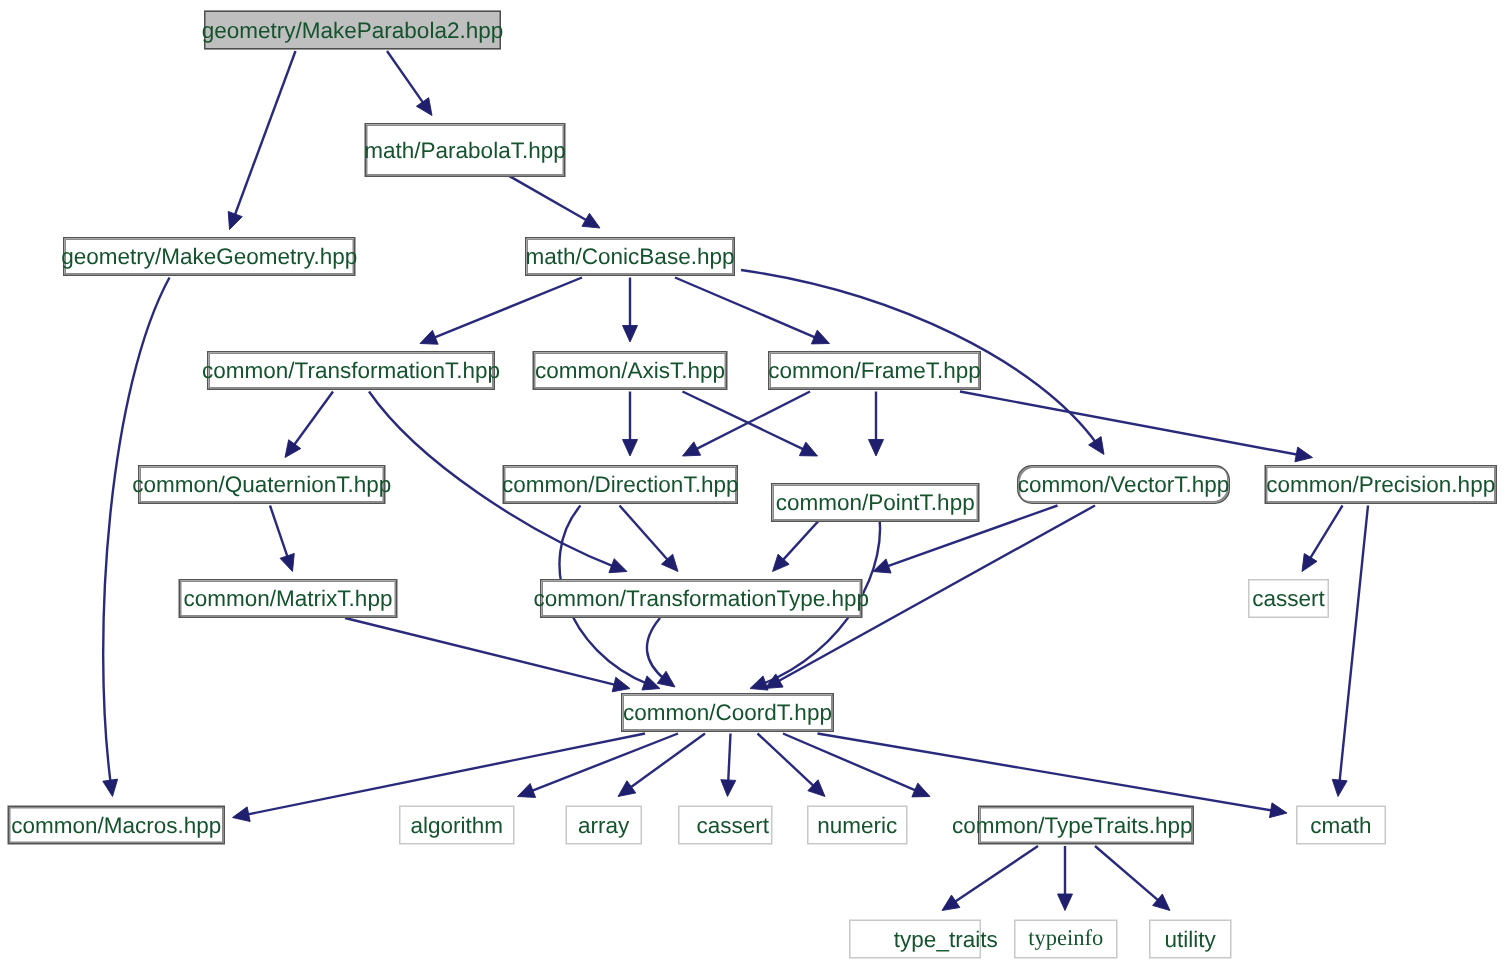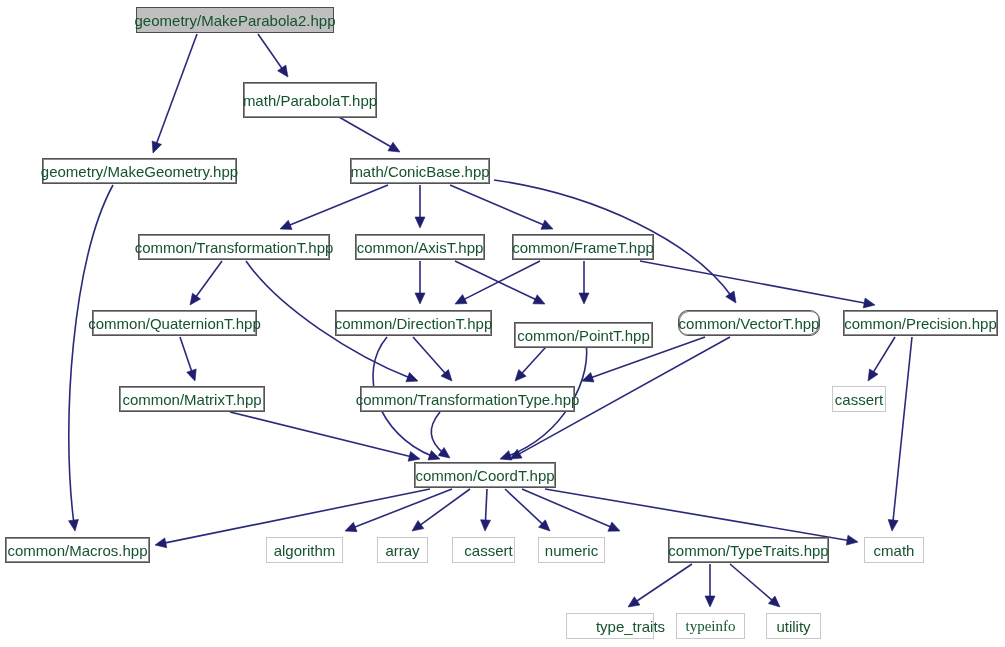--- a/index.html
+++ b/index.html
@@ -200,21 +200,21 @@
       </div>
       <div class="node-box system" style="left: 377px; top: 537px; width: 51px; height: 26px;">
         <span class="node-label">array</span>
       </div>
       <div class="node-box system" style="left: 452px; top: 537px; width: 63px; height: 26px; padding-left: 10px;">
         <span class="node-label">cassert</span>
       </div>
       <div class="node-box system" style="left: 538px; top: 537px; width: 67px; height: 26px;">
         <span class="node-label">numeric</span>
       </div>
-      <div class="node-box project" style="left: 668px; top: 537px; width: 161px; height: 26px;">
+      <div class="node-box project" style="left: 652px; top: 537px; width: 144px; height: 26px; justify-content: flex-end;">
         <span class="node-label">common/TypeTraits.hpp</span>
       </div>
       <div class="node-box system" style="left: 864px; top: 537px; width: 60px; height: 26px;">
         <span class="node-label">cmath</span>
       </div>
       <div class="node-box system" style="left: 566px; top: 613px; width: 88px; height: 26px; padding-left: 41px;">
         <span class="node-label">type_traits</span>
       </div>
       <div class="node-box system" style="left: 676px; top: 613px; width: 69px; height: 26px; font-family: Liberation Serif, serif;">
         <span class="node-label">typeinfo</span>

